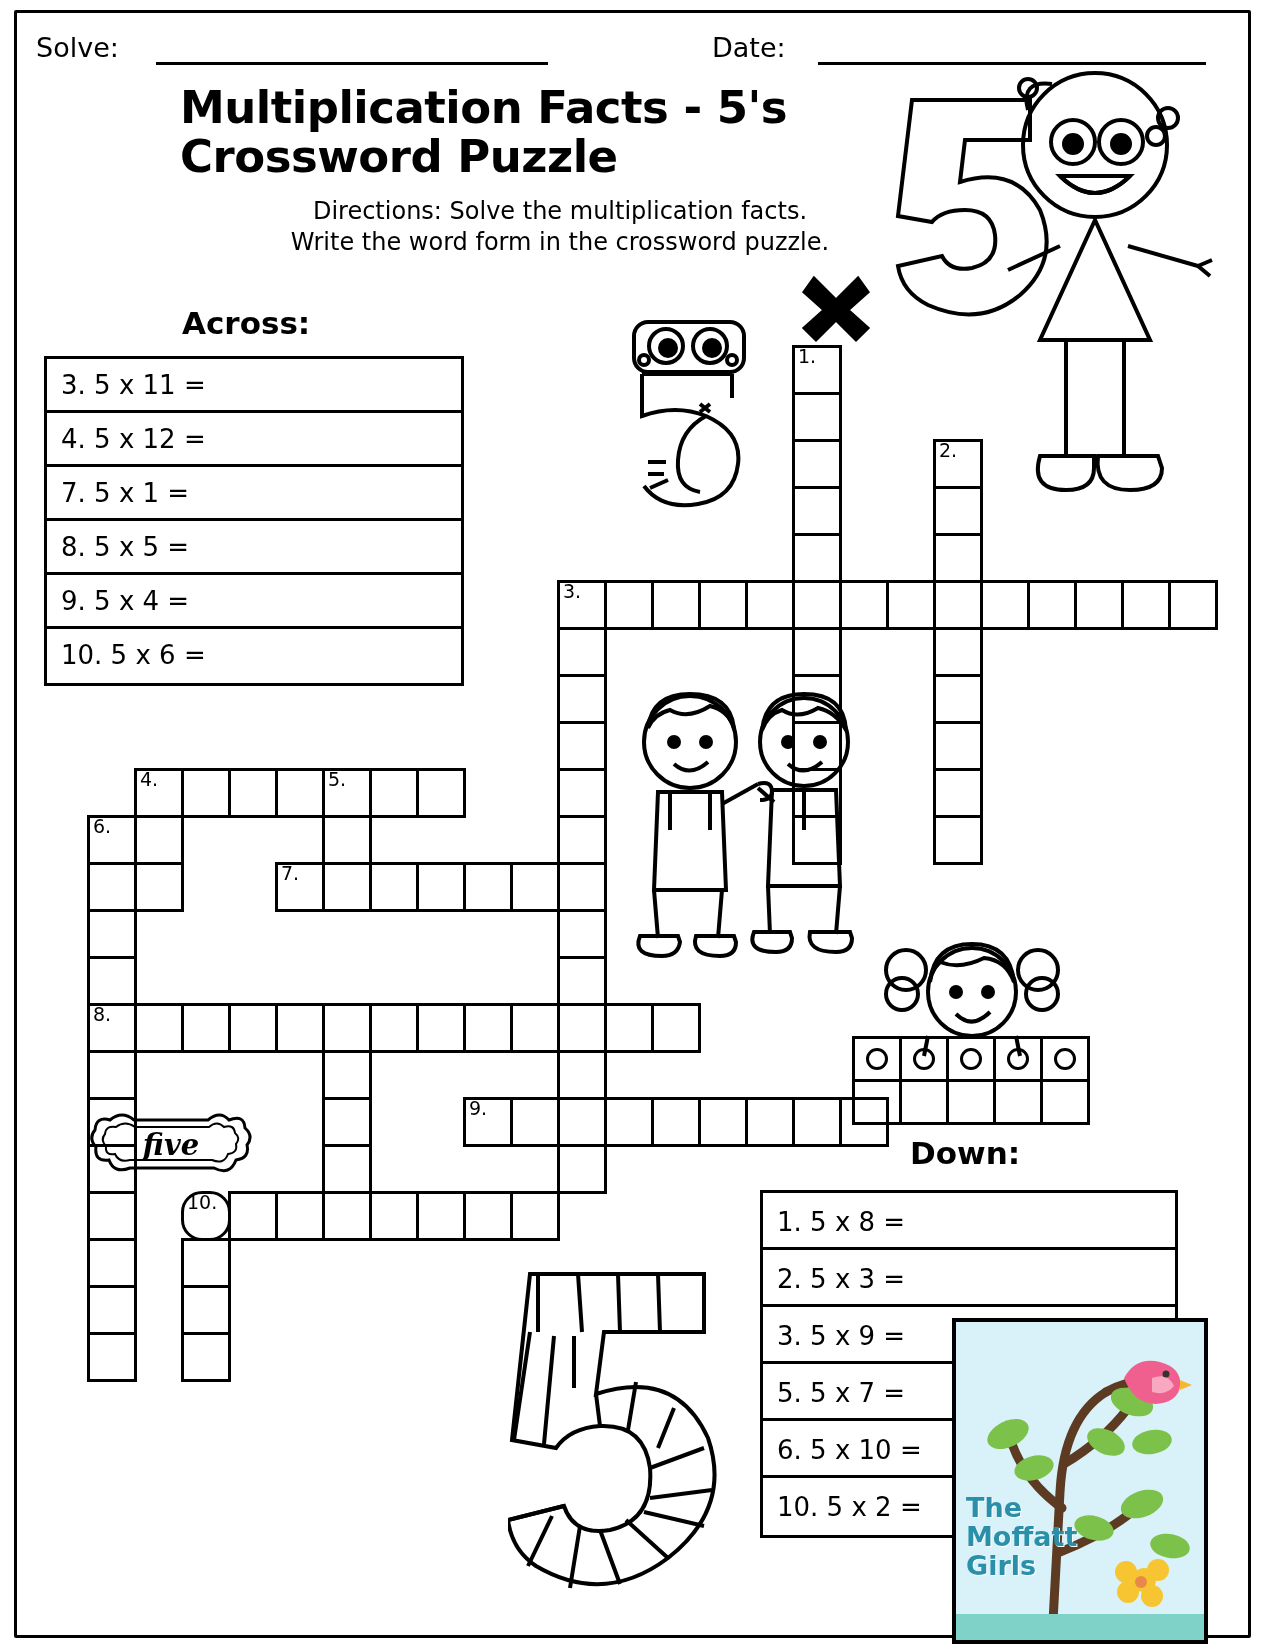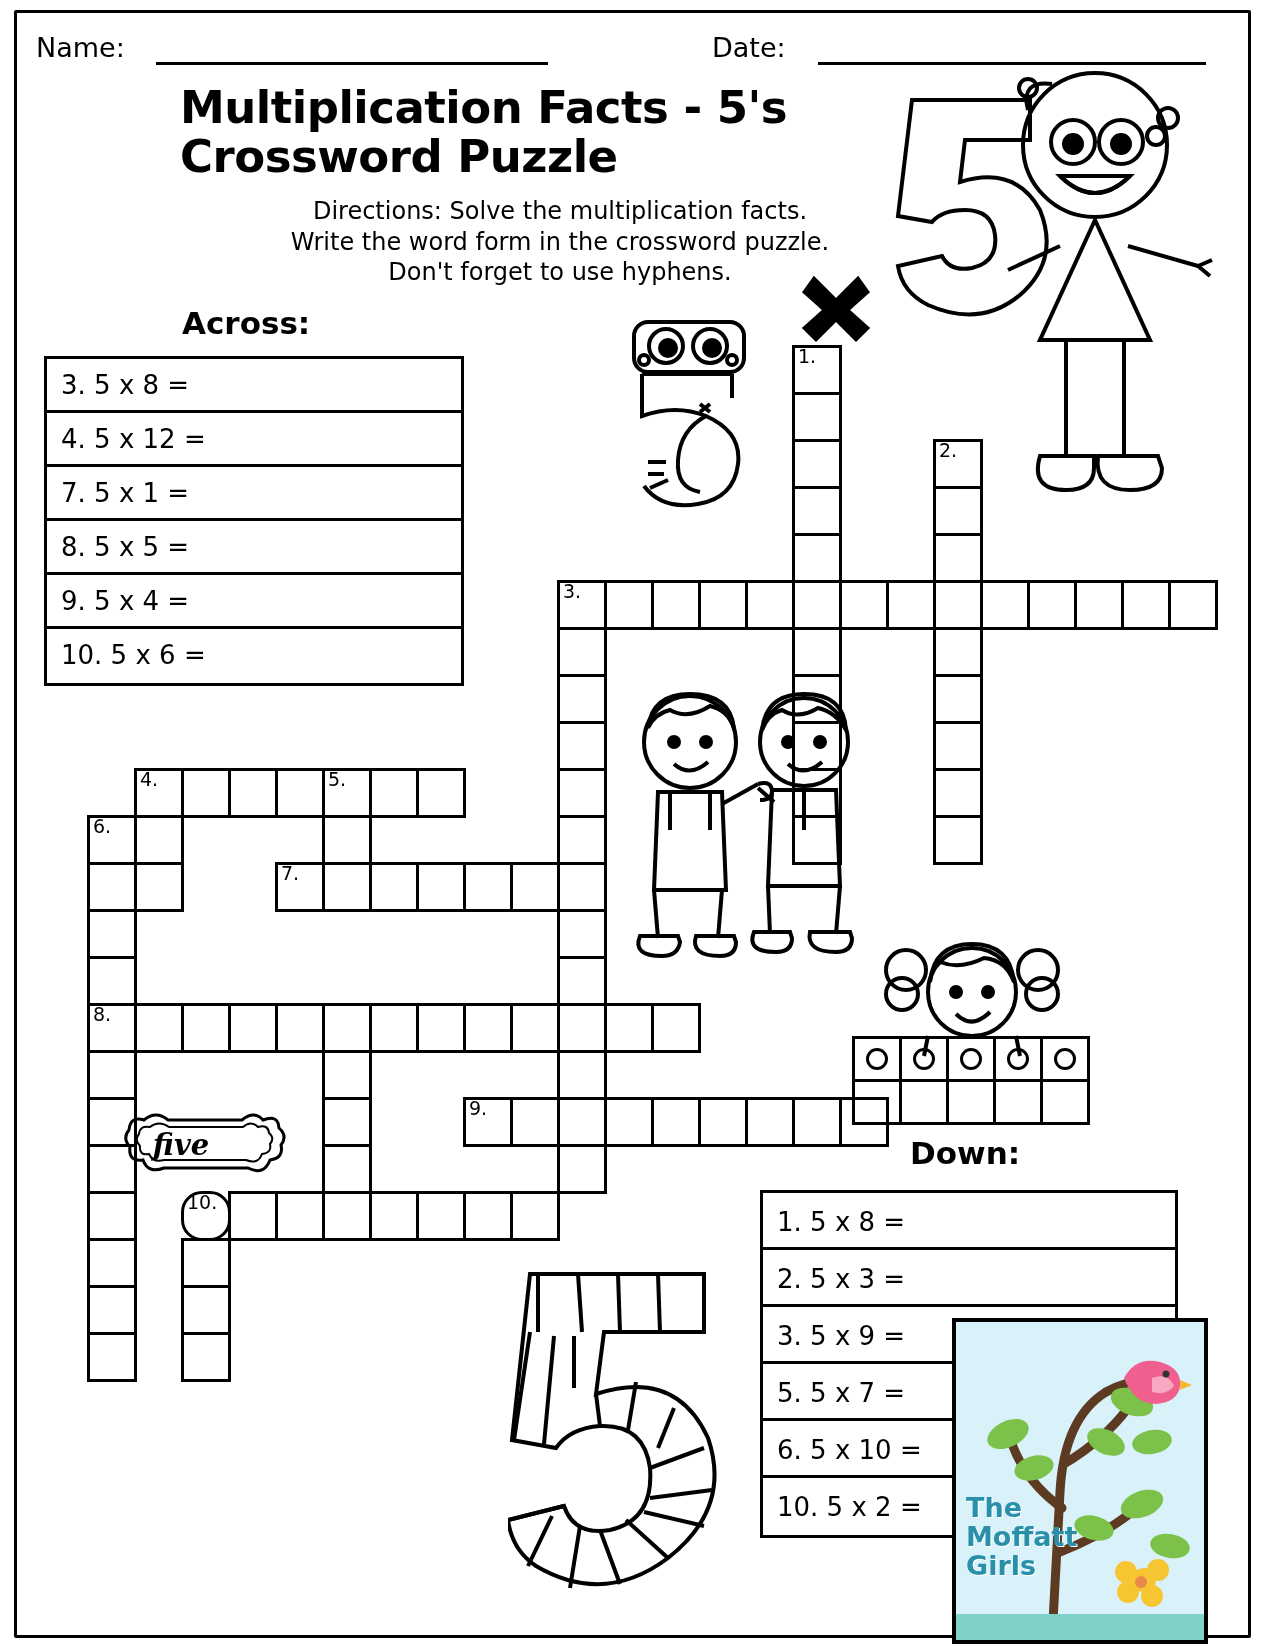--- a/index.html
+++ b/index.html
@@ -134,25 +134,24 @@
     left: 3px;
     top: -1px;
     font-size: 19px;
     line-height: 19px;
     font-family: "DejaVu Sans", sans-serif;
   }
 
   
   .five-bone {
     position: absolute;
-    left: 100px;
+    left: 90px;
     top: 1108px;
     width: 162px;
     height: 78px;
-    padding-left: 24px;
   }
   .five-bone .bone-label {
     position: absolute;
     left: 0;
     top: 20px;
     width: 162px;
     text-align: center;
     font-size: 29px;
     font-weight: bold;
     font-style: italic;
@@ -211,40 +210,39 @@
     border-radius: 50%;
     box-sizing: border-box;
   }
 </style>
 </head>
 <body>
 
 <div class="page-border"></div>
 
 <div class="name-row">
-  <span class="name-label">Name:</span>
+  <span class="name-label">Solve:</span>
   <span class="name-line"></span>
   <span class="date-label">Date:</span>
   <span class="date-line"></span>
 </div>
 
 <div class="title">
   <div>Multiplication Facts - 5's</div>
   <div>Crossword Puzzle</div>
 </div>
 
 <div class="directions">
   <div>Directions: Solve the multiplication facts.</div>
   <div>Write the word form in the crossword puzzle.</div>
-  <div>Don't forget to use hyphens.</div>
 </div>
 
 <div class="across-heading">Across:</div>
 <div class="clue-table" id="across-clues">
-  <div class="clue">3. 5 x 8 =</div>
+  <div class="clue">3. 5 x 11 =</div>
   <div class="clue">4. 5 x 12 =</div>
   <div class="clue">7. 5 x 1 =</div>
   <div class="clue">8. 5 x 5 =</div>
   <div class="clue">9. 5 x 4 =</div>
   <div class="clue">10. 5 x 6 =</div>
 </div>
 
 <div class="down-heading">Down:</div>
 <div class="clue-table" id="down-clues">
   <div class="clue">1. 5 x 8 =</div>

